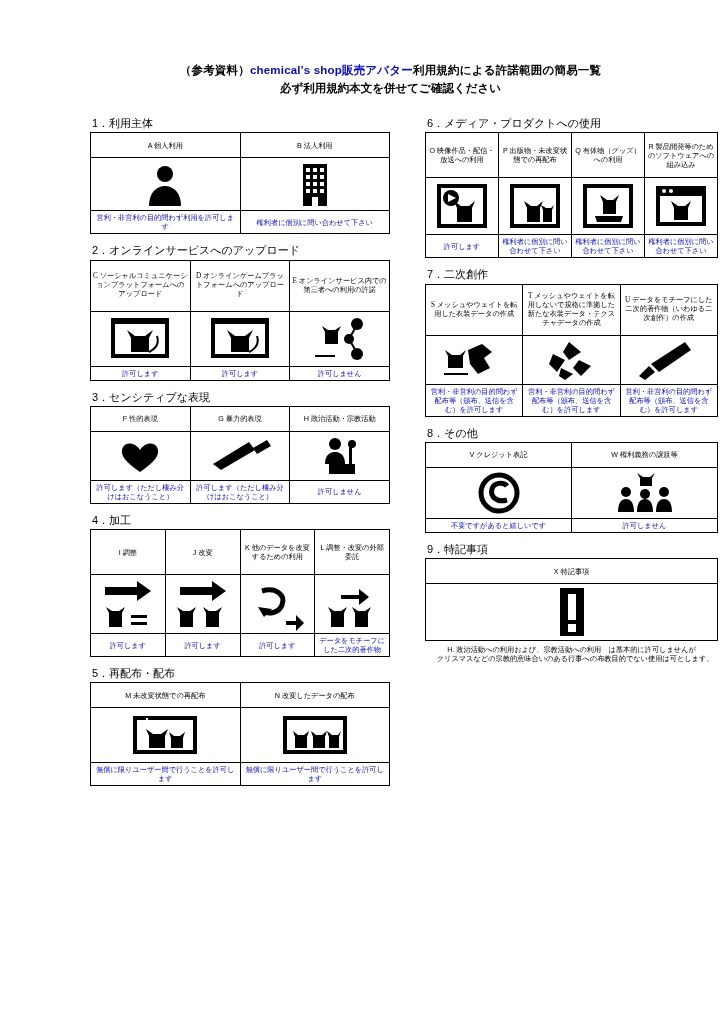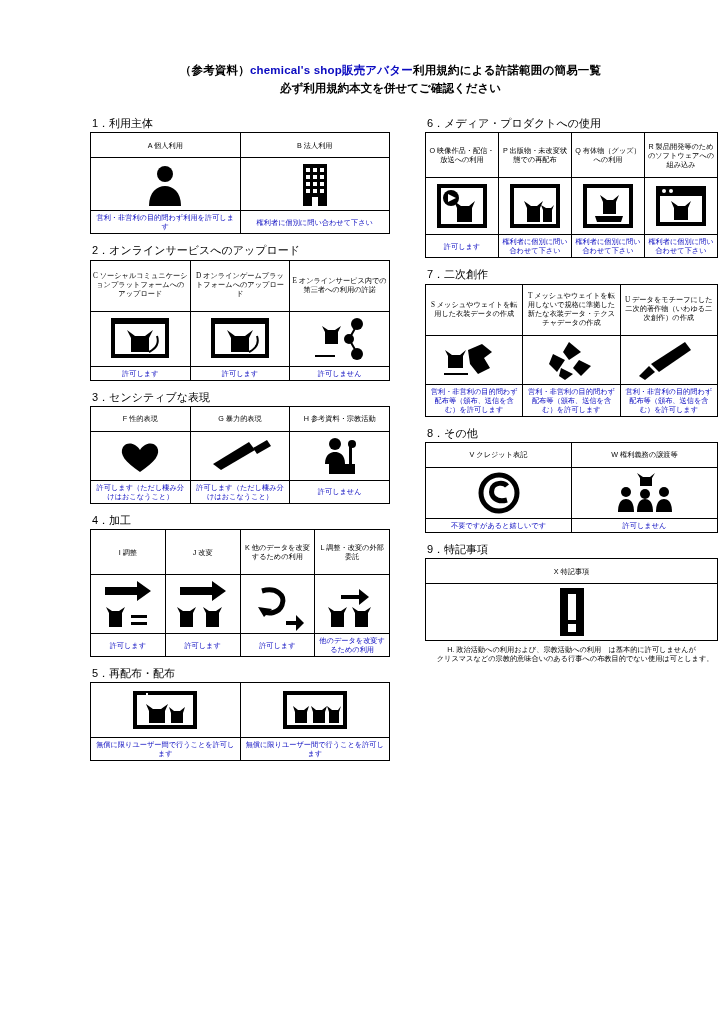--- a/index.html
+++ b/index.html
@@ -192,21 +192,21 @@
           </table>
       </div>
 
       <div class="sec">
         <div class="sec-title">3．センシティブな表現</div>
         <table class="grid">
           <tbody>
               <tr>
             <td class="hd">F 性的表現</td>
             <td class="hd">G 暴力的表現</td>
-            <td class="hd">H 参考資料・宗教活動</td>
+            <td class="hd">H 政治活動・宗教活動</td>
           </tr>
           <tr>
             <td class="ic">
               <span>
                 <svg width="70" height="44" viewBox="0 0 70 44">
                   <path d="M35 38 C20 28 14 20 18 13 C22 7 31 9 35 16 C39 9 48 7 52 13 C56 20 50 28 35 38 Z" class="fill"></path>
                 </svg>
               </span>
             </td>
             <td class="ic">
@@ -284,30 +284,34 @@
                   <path d="M34 50 L34 36 L31 30 L37 34 L44 34 L50 30 L47 36 L47 50 Z" class="fill"></path>
                   <path d="M20 18 L38 18 L38 12 L48 20 L38 28 L38 22 L20 22 Z" class="fill"></path>
                 </svg>
               </span>
             </td>
           </tr>
           <tr>
             <td class="note">許可します</td>
             <td class="note">許可します</td>
             <td class="note">許可します</td>
-            <td class="note">他のデータを改変するための利用</td>
+            <td class="note">データをモチーフにした二次的著作物</td>
           </tr>
         </tbody>
           </table>
       </div>
 
       <div class="sec">
         <div class="sec-title">5．再配布・配布</div>
         <table class="grid">
           <tbody>
+              <tr>
+            <td class="hd">M 未改変状態での再配布</td>
+            <td class="hd">N 改変したデータの配布</td>
+          </tr>
           <tr>
             <td class="ic">
               <span>
                 <svg width="80" height="50" viewBox="0 0 80 50">
                   <rect x="8" y="6" width="64" height="38" class="fill"></rect>
                   <rect x="12" y="10" width="56" height="30" fill="#fff"></rect>
                   <path d="M24 38 L24 26 L21 19 L28 24 L36 24 L43 19 L40 26 L40 38 Z" class="fill"></path>
                   <path d="M46 38 L46 28 L44 22 L49 26 L55 26 L60 22 L58 28 L58 38 Z" class="fill"></path>
                   <path d="M14 12 L22 12 L22 8" fill="none" stroke="#fff" stroke-width="2"></path>
                 </svg>

